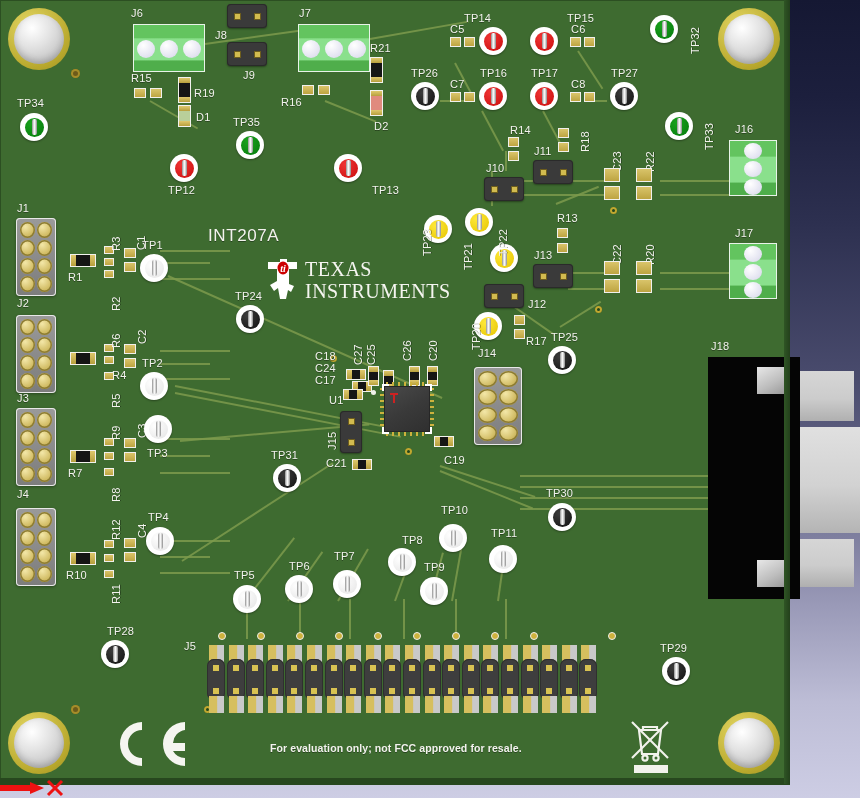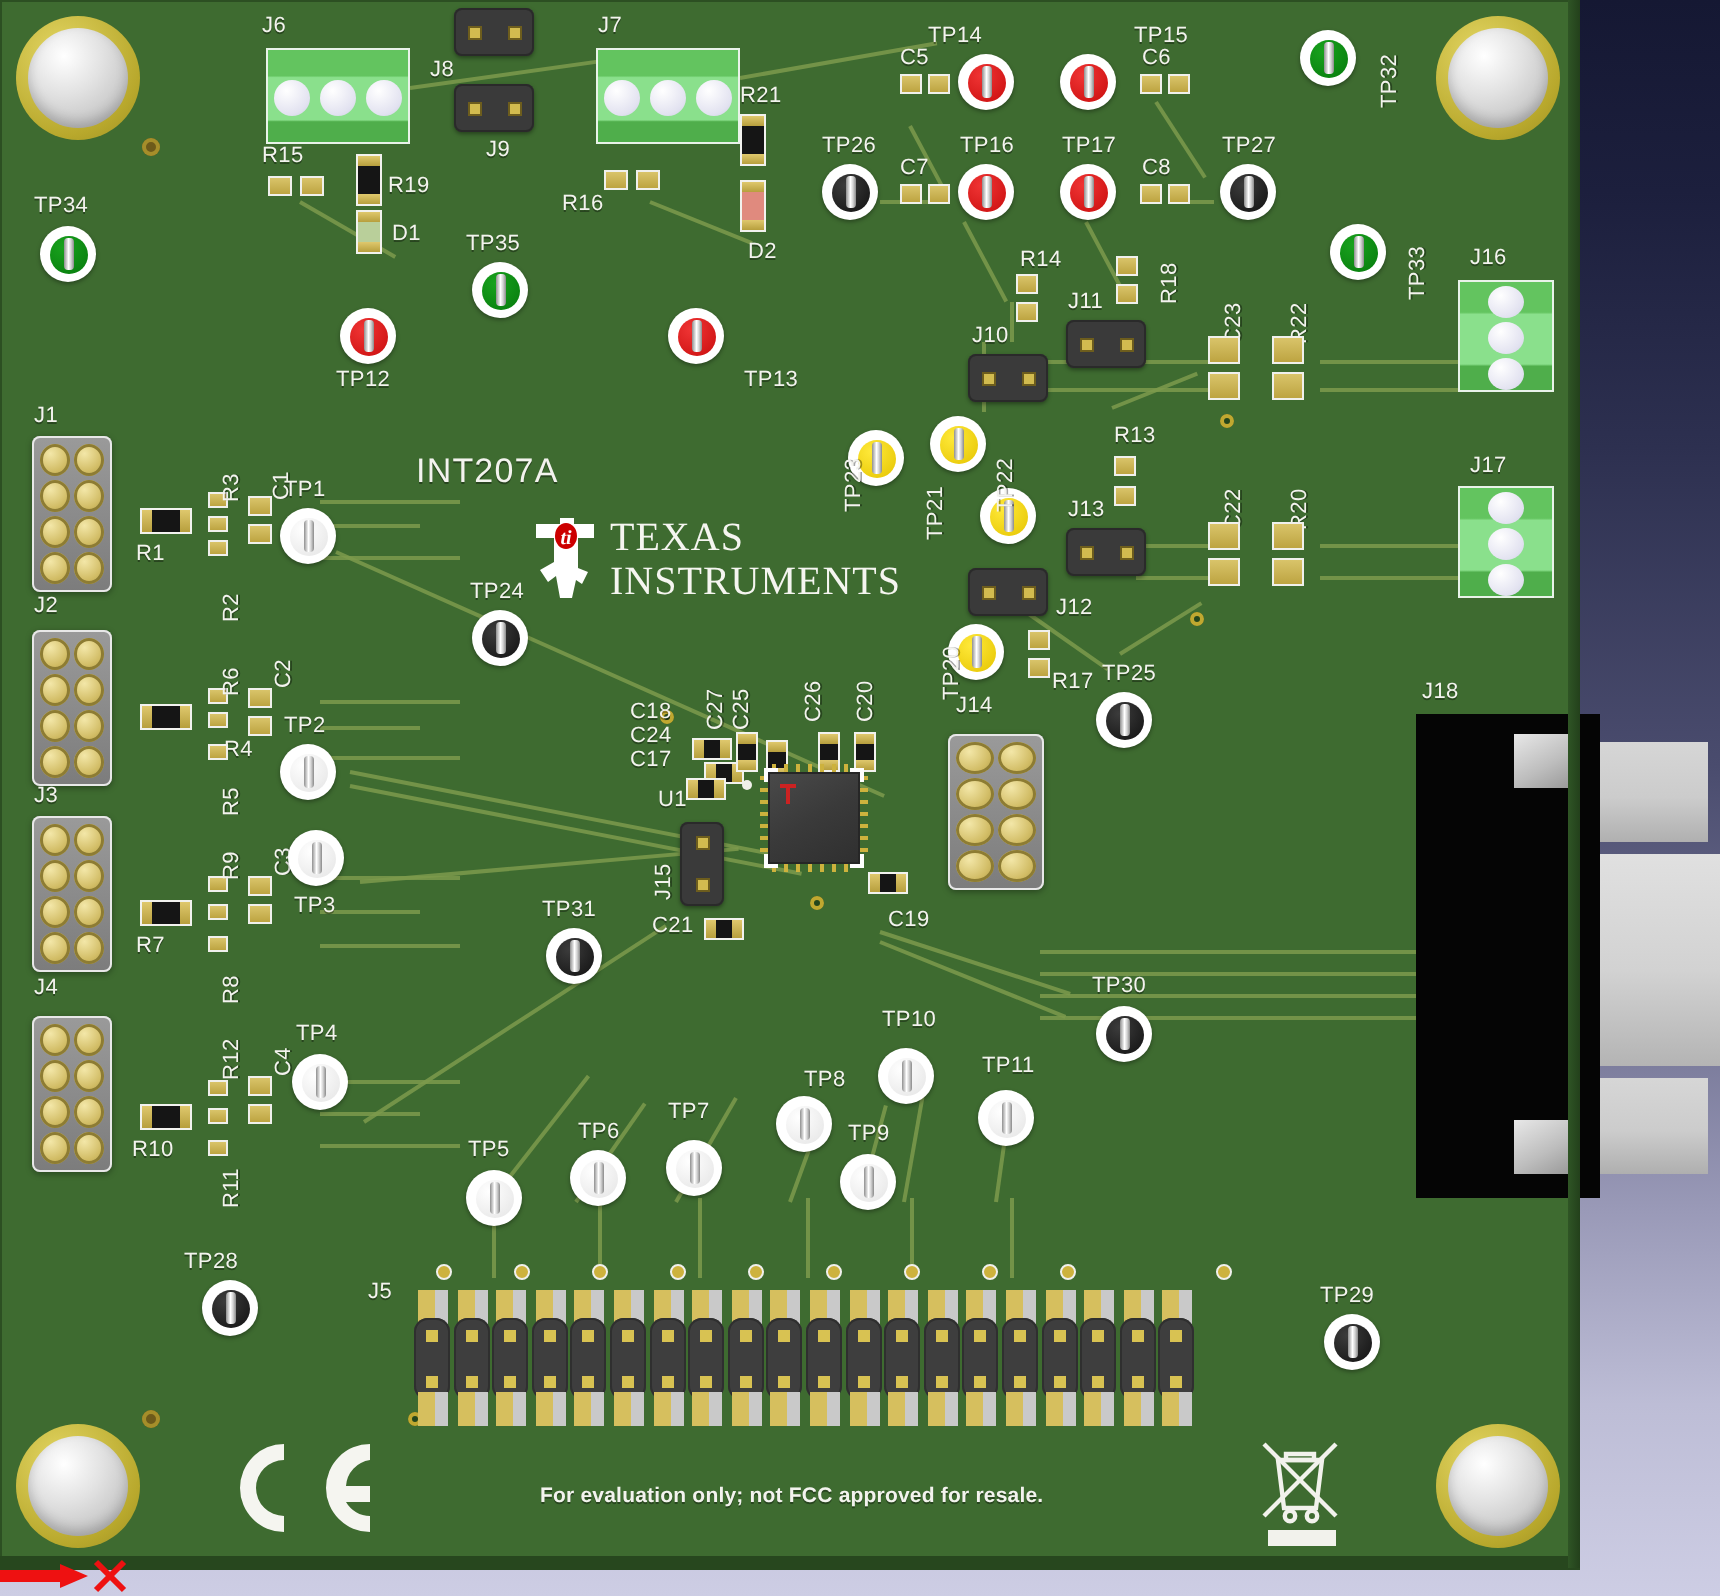--- a/index.html
+++ b/index.html
@@ -713,21 +713,21 @@
         <i></i>
       </div>
     <div class="silk" style="left:235px;top:291px;">TP24</div>
     <div class="tp black" style="left:273px;top:464px;">
         <i></i>
       </div>
     <div class="silk" style="left:271px;top:450px;">TP31</div>
     <div class="tp black" style="left:101px;top:640px;">
         <i></i>
       </div>
-    <div class="silk" style="left:92px;top:626px;">TP28</div>
+    <div class="silk" style="left:107px;top:626px;">TP28</div>
     <div class="tp black" style="left:662px;top:657px;">
         <i></i>
       </div>
     <div class="silk" style="left:660px;top:643px;">TP29</div>
     <div class="tp black" style="left:548px;top:503px;">
         <i></i>
       </div>
     <div class="silk" style="left:546px;top:488px;">TP30</div>
 
     <div class="tp white" style="left:233px;top:585px;">

